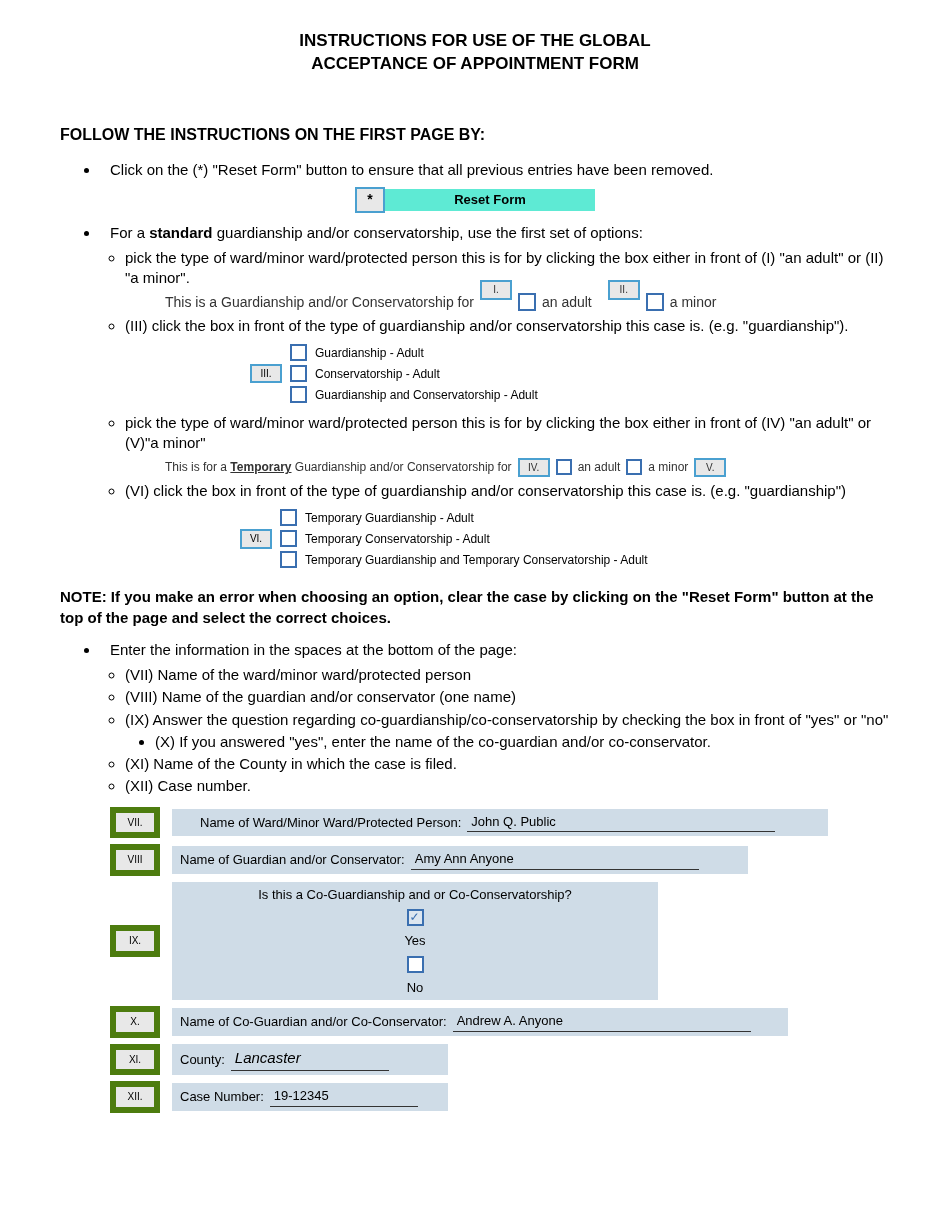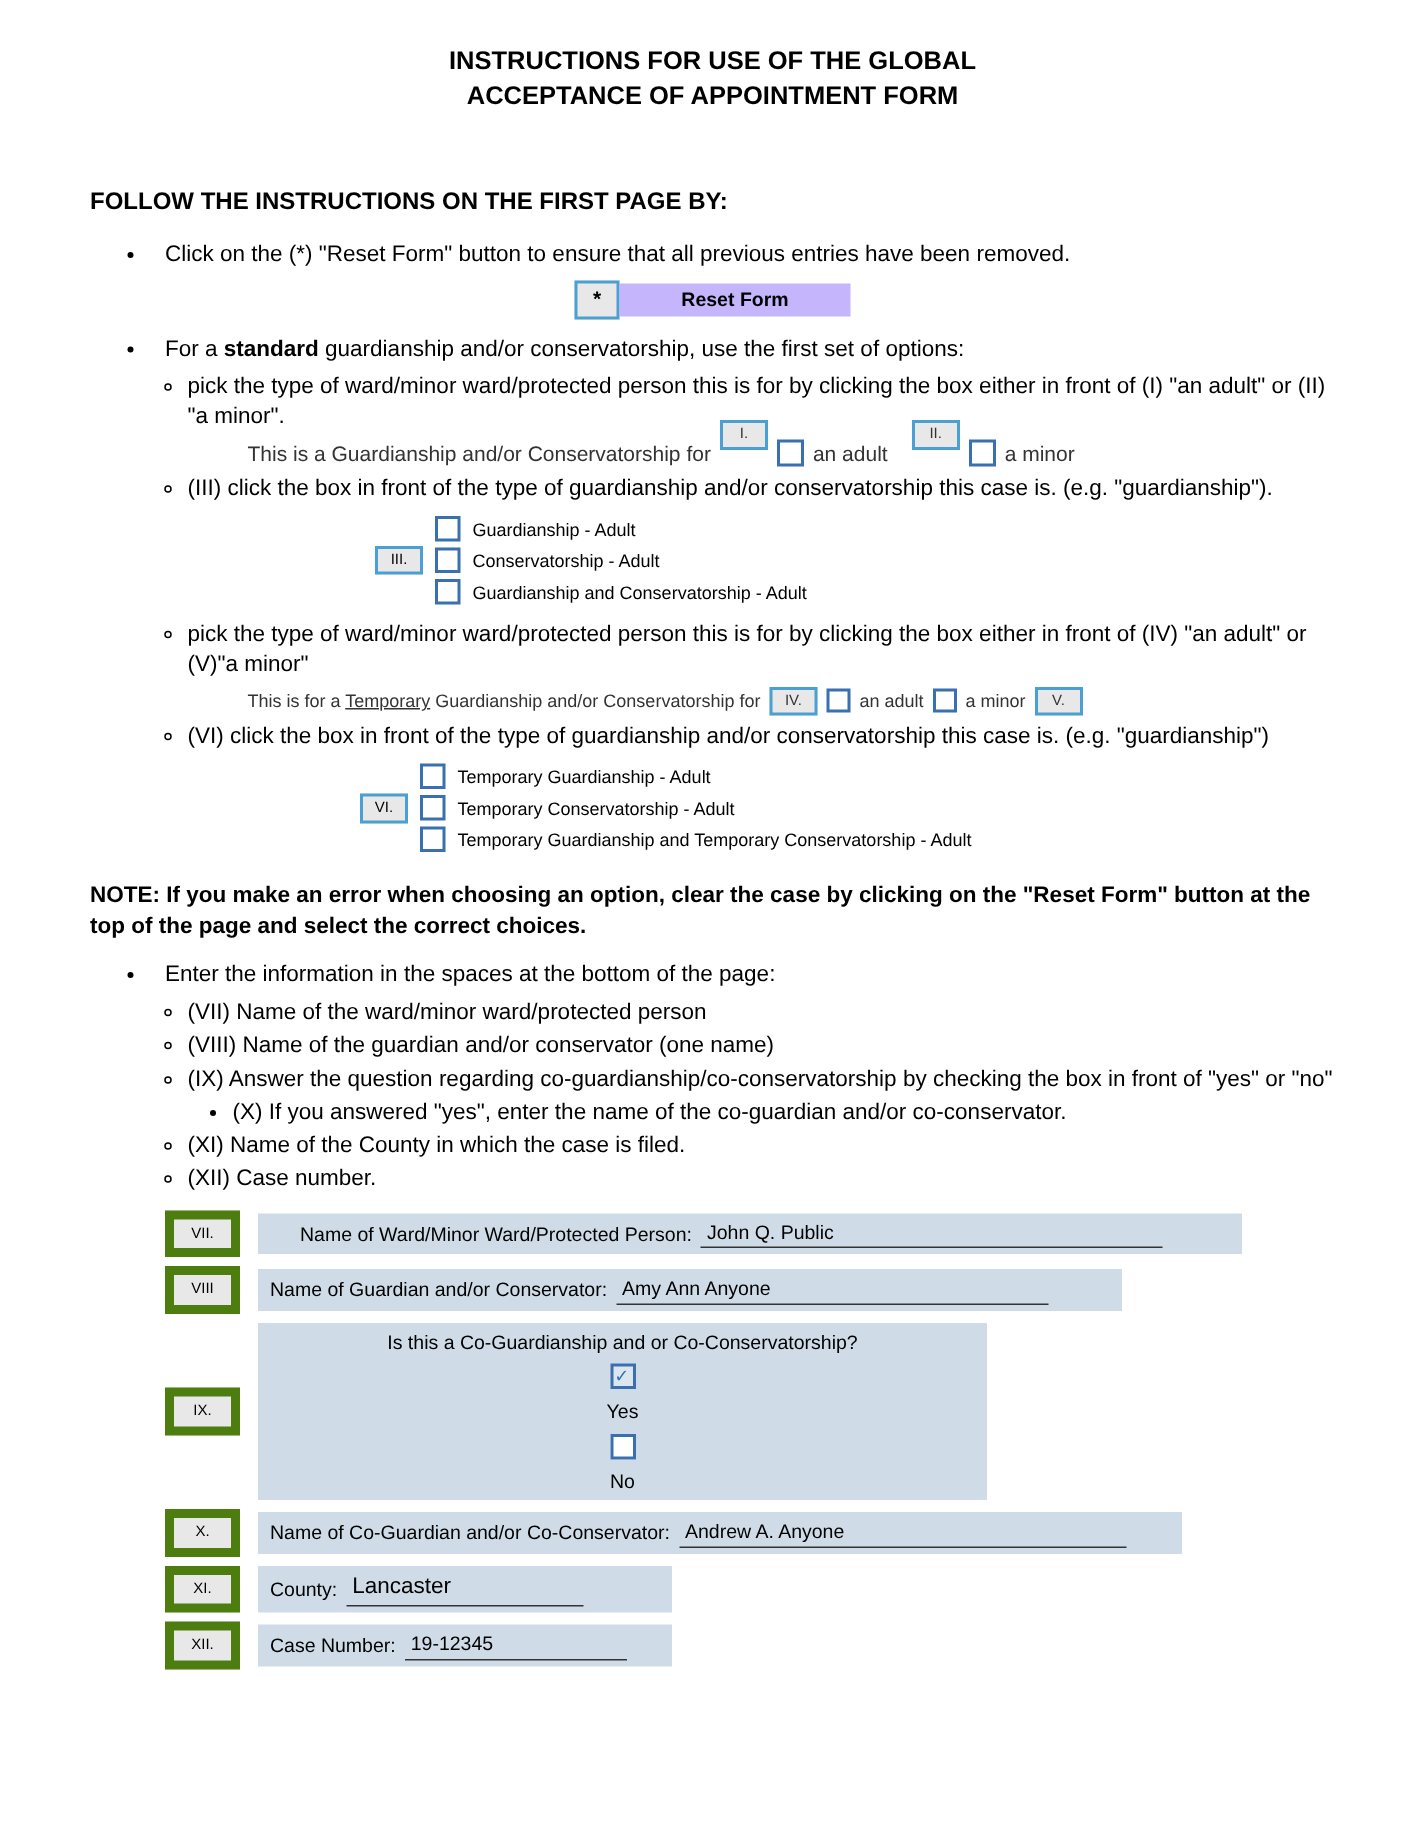--- a/index.html
+++ b/index.html
@@ -25,22 +25,22 @@
   .reset-row{display:flex;align-items:center;justify-content:center;margin:6px 0 10px 0;}
   .star-box{
     width:26px;height:22px;
     border:2px solid #4aa0d0;
     background:#e8e8e8;
     display:flex;align-items:center;justify-content:center;
     font-size:14px;font-weight:bold;
     margin-right:0;
   }
   .reset-btn{
-    width:154px;height:22px;
-    background:#c4b5fd;
+    width:210px;height:22px;
+    background:#5eead4;
     display:flex;align-items:center;justify-content:center;
     font-size:13px;font-weight:bold;
     margin-left:0;
   }
   .callout{
     border:2px solid #4aa0d0;
     background:#e8e8e8;
     font-size:10px;
     padding:1px 7px;
     display:inline-flex;align-items:center;justify-content:center;
@@ -88,21 +88,21 @@
   .underline{
     border-bottom:1px solid #333;
     padding:0 4px 1px 4px;
     min-width:60px;
   }
   .chk-inline{
     width:13px;height:13px;border:2px solid #3a6fb0;background:#fff;display:inline-block;vertical-align:middle;margin:0 3px;
   }
   .chk-inline.checked{background:#dce6f0;position:relative;}
   .chk-inline.checked::after{content:"✓";position:absolute;top:-2px;left:1px;font-size:12px;color:#3a6fb0;}
-  .temp-word{text-decoration:underline;font-weight:normal;}
+  .temp-word{text-decoration:underline;font-weight:bold;}
 </style>
 </head>
 <body>
 
 <div class="page">
 
   <div class="title-block">
     <div>INSTRUCTIONS FOR USE OF THE GLOBAL</div>
     <div>ACCEPTANCE OF APPOINTMENT FORM</div>
   </div>
@@ -249,21 +249,21 @@
       <div class="field-body w610">
         <span>Name of Co-Guardian and/or Co-Conservator:</span>
         <span class="underline" style="min-width:290px;">Andrew A. Anyone</span>
       </div>
     </div>
 
     <div class="field-row">
       <span class="field-num">XI.</span>
       <div class="field-body w260">
         <span>County:</span>
-        <span class="underline" style="min-width:150px;font-size:15px;">Lancaster</span>
+        <span class="underline" style="min-width:150px;font-size:15px;font-style:italic;">Lancaster</span>
       </div>
     </div>
 
     <div class="field-row">
       <span class="field-num">XII.</span>
       <div class="field-body w260">
         <span>Case Number:</span>
         <span class="underline" style="min-width:140px;">19-12345</span>
       </div>
     </div>

